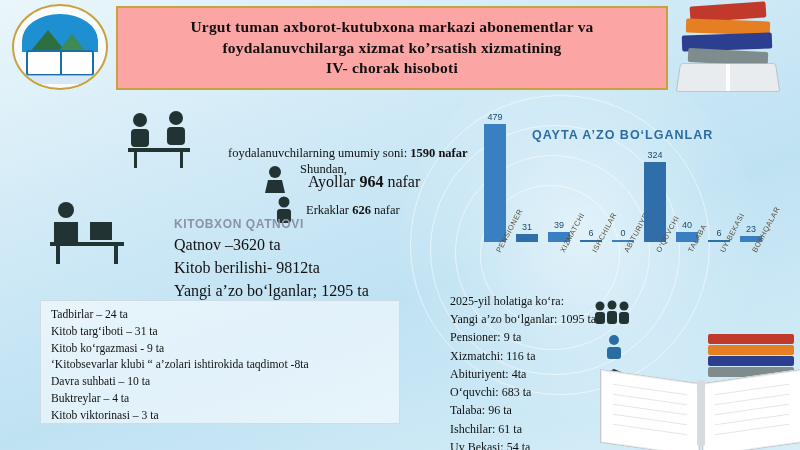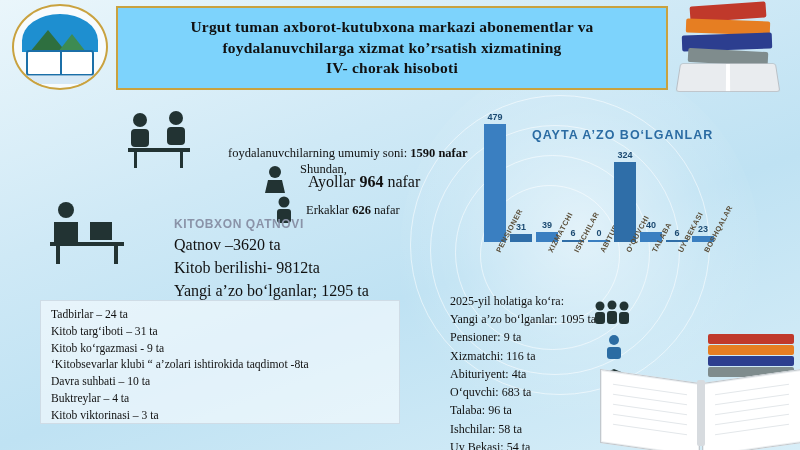--- a/index.html
+++ b/index.html
@@ -23,21 +23,21 @@
     pointer-events:none;
   }
   .r1{ right:90px; top:95px; width:300px; height:300px;}
   .r2{ right:120px; top:125px; width:250px; height:250px;}
   .r3{ right:150px; top:155px; width:195px; height:195px;}
   .r4{ right:180px; top:185px; width:140px; height:140px;}
 
   
   .banner{
     position:absolute; left:116px; top:6px; width:552px; height:84px;
-    background:#7dd3fc; border:2px solid #c9a23f;
+    background:#fca5a5; border:2px solid #c9a23f;
     display:flex; align-items:center; justify-content:center;
     text-align:center; padding:20px 10px;
   }
   .banner .t{
     font-size:15.5px; line-height:1.35; color:#111; font-weight:bold;
     font-family:"Liberation Serif", serif; letter-spacing:.2px;
   }
   .banner .t span{ display:block; }
 
   
@@ -63,21 +63,21 @@
   .openbook{ position:absolute; left:6px; top:60px; width:100px; height:34px;
     background:linear-gradient(90deg,#e9ecef 0 48%, #ffffff 48% 52%, #e9ecef 52% 100%);
     border:1px solid #b9c0c6; border-radius:3px; transform: perspective(200px) rotateX(32deg);}
 
   
   .chart{ position:absolute; left:478px; top:96px; width:300px; height:190px;}
   .chart-title{
     position:absolute; left:532px; top:128px; font-size:12.5px; font-weight:bold;
     color:#2b6ca3; letter-spacing:1px; font-family:"Liberation Sans", sans-serif;
   }
-  .bars{ position:absolute; left:0; bottom:44px; width:300px; height:140px; display:flex; align-items:flex-end; gap:0; padding-left:4px;font-weight:bold;}
+  .bars{ position:absolute; left:0; bottom:44px; width:300px; height:140px; display:flex; align-items:flex-end; gap:6px; padding-left:4px;}
   .bar-wrap{ position:relative; width:26px; display:flex; flex-direction:column; justify-content:flex-end; align-items:center; height:100%;}
   .bar{ width:22px; background:#3a7fc1; }
   .bar.alt{ background:#2f6ea8; }
   .bar-val{ font-size:9px; color:#1d4b72; font-family:"Liberation Sans", sans-serif; margin-bottom:2px;}
   .bar-lbl{
     position:absolute; top:104%; left:50%; font-size:7.4px; color:#5b4f3a;
     transform-origin: left top; transform: rotate(-62deg) translate(-2px,0);
     white-space:nowrap; font-family:"Liberation Sans", sans-serif; letter-spacing:.5px;
   }
 
@@ -271,21 +271,21 @@
 </div>
 
 <div class="txt right-list">
   <div>2025-yil holatiga ko‘ra:</div>
   <div>Yangi a’zo bo‘lganlar: 1095 ta</div>
   <div>Pensioner: 9 ta</div>
   <div>Xizmatchi: 116 ta</div>
   <div>Abituriyent: 4ta</div>
   <div>O‘quvchi: 683 ta</div>
   <div>Talaba: 96 ta</div>
-  <div>Ishchilar: 58 ta</div>
+  <div>Ishchilar: 61 ta</div>
   <div>Uy Bekasi: 54 ta</div>
 
 </div>
 
 <div class="pic" style="left:592px; top:300px;">
   <svg width="40" height="26" viewBox="0 0 40 26">
     <circle cx="8" cy="6" r="4.5" fill="#233"></circle>
       <rect x="3" y="12" width="10" height="12" rx="3" fill="#233"></rect>
     <circle cx="20" cy="5" r="4.5" fill="#233"></circle>
       <rect x="15" y="11" width="10" height="13" rx="3" fill="#233"></rect>

